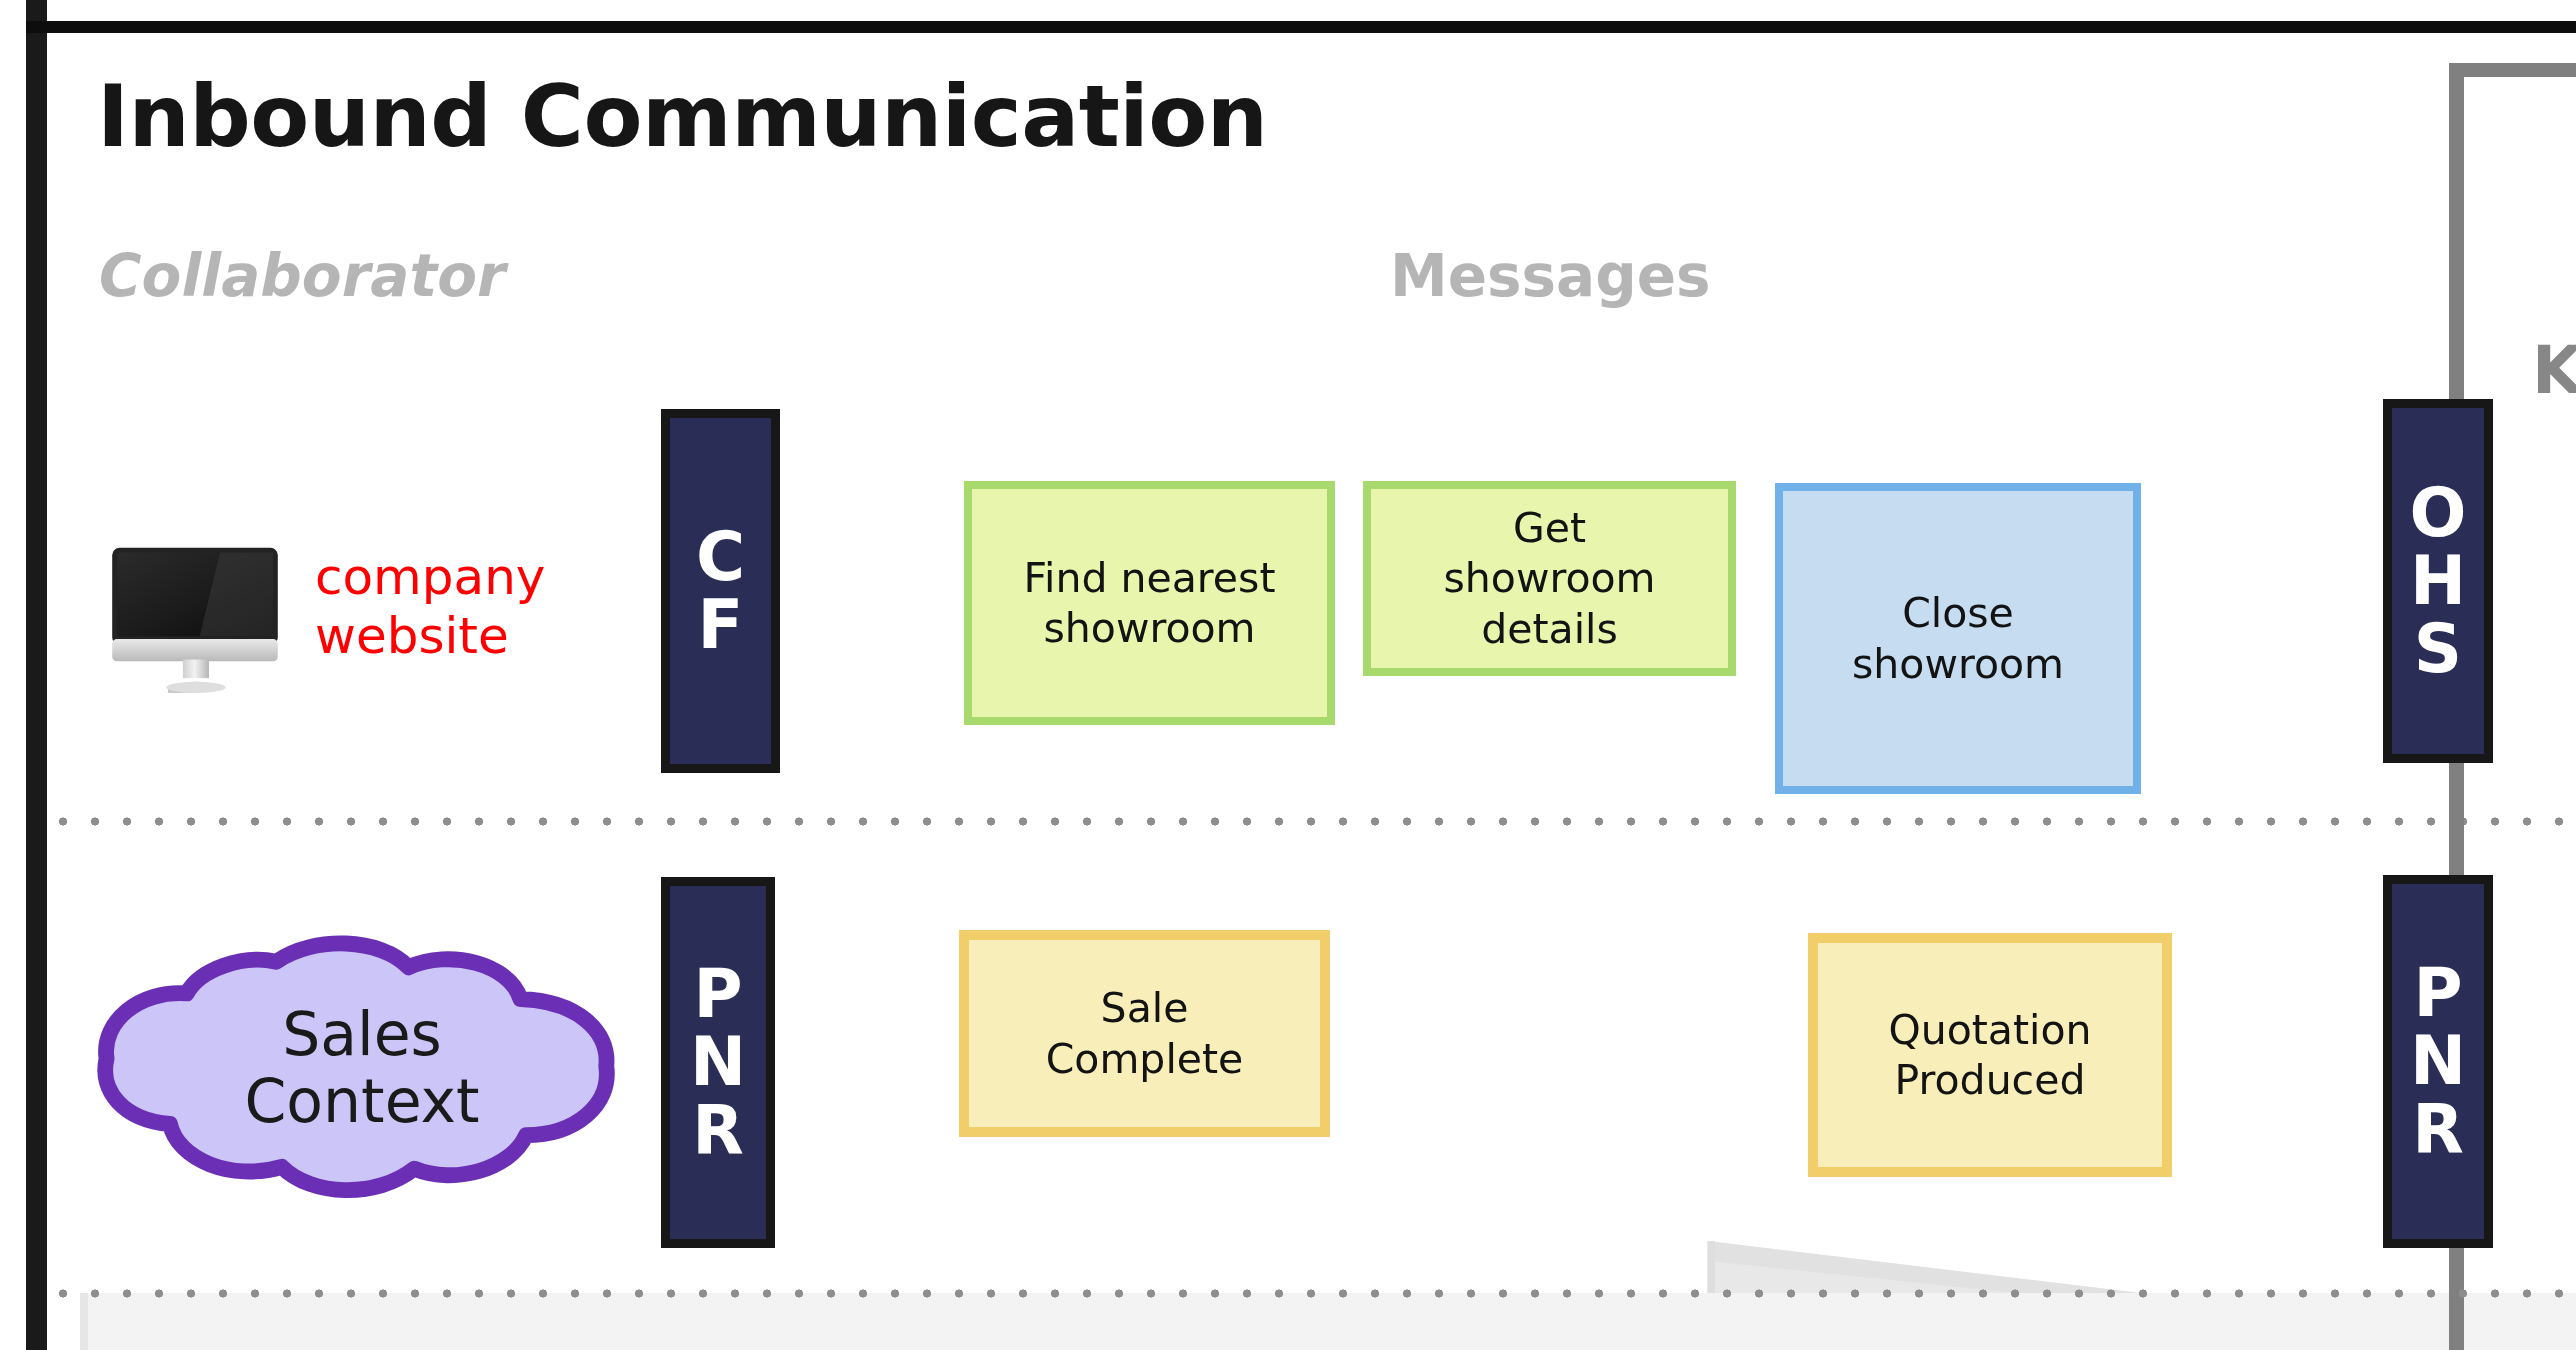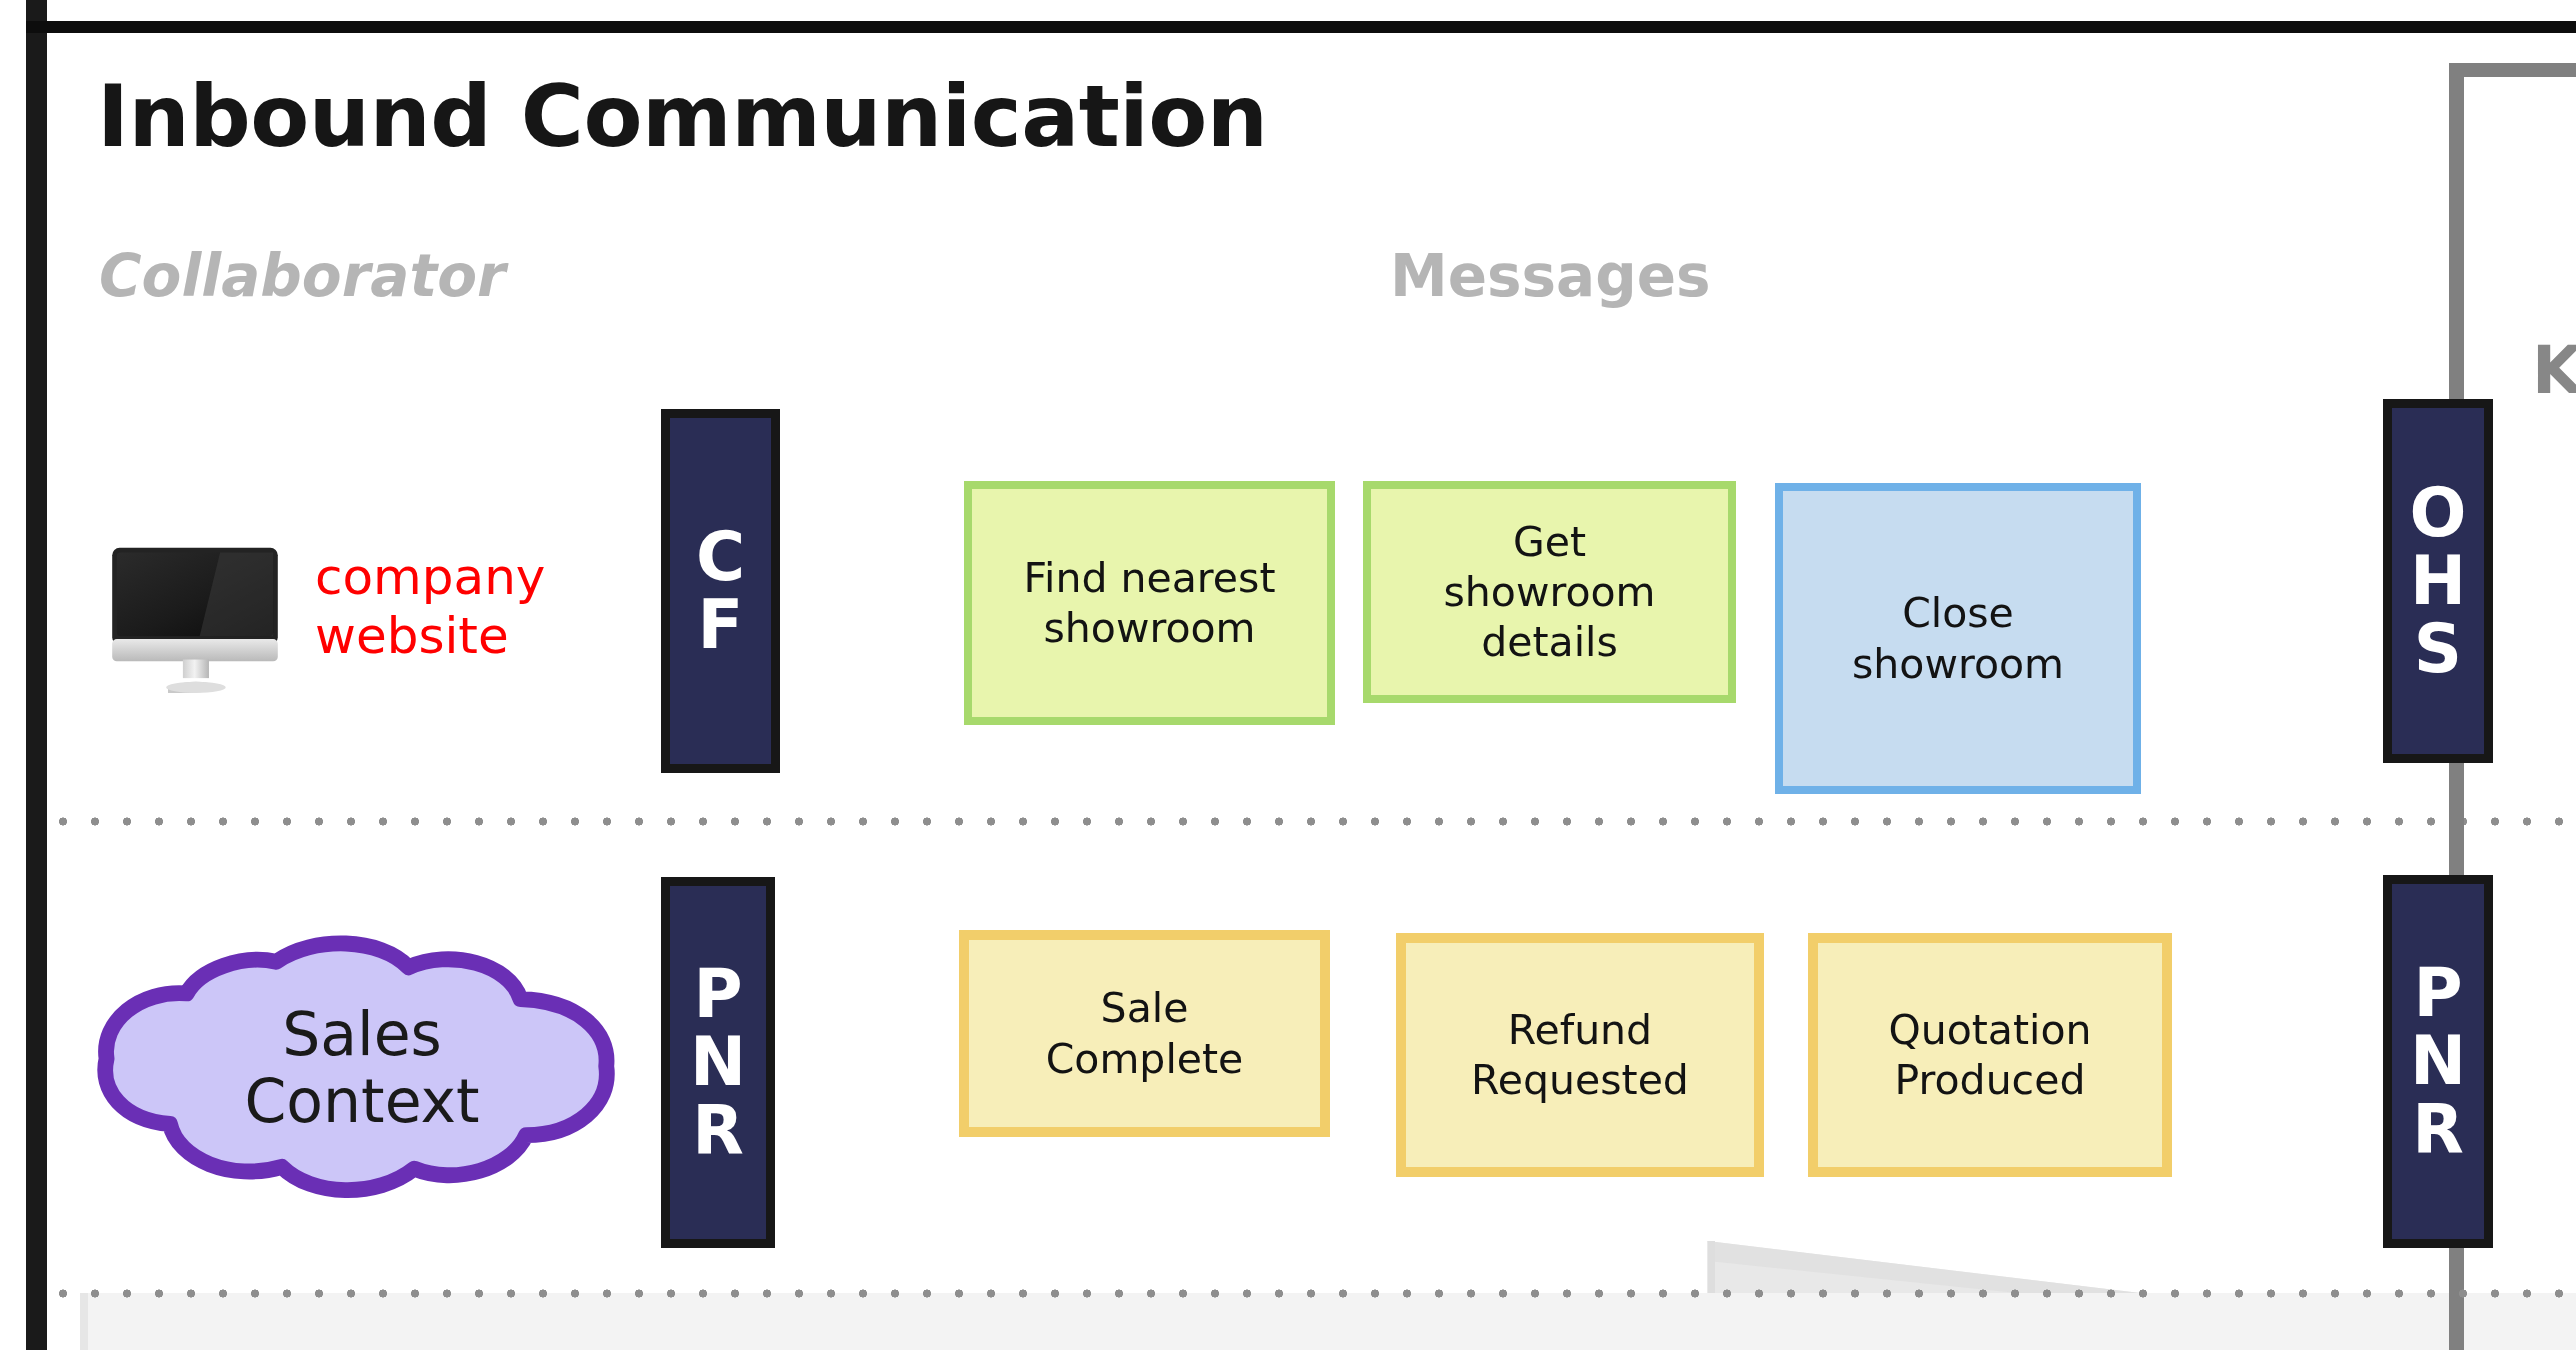--- a/index.html
+++ b/index.html
@@ -213,21 +213,21 @@
     padding: 7.5px 13px;
   }
   .msg-box .inner { display: block; }
 
   .msg-green { background: #e8f5ad; border: 8.4px solid #a7d96c; }
   .msg-blue  { background: #c6dcf0; border: 8.4px solid #6fb1e8; }
   .msg-yellow{ background: #f7eeb9; border: 10.3px solid #f2ce6a; }
 
   
   .b-find  { left: 964px; top: 481px;  width: 371px; height: 244px; }
-  .b-get   { left: 1363px; top: 481px;  width: 373px; height: 222px; }
+  .b-get   { left: 1363px; top: 481px;  width: 373px; height: 195px; }
   .b-close { left: 1775px; top: 483px;  width: 366px; height: 311px; }
   
   .b-sale  { left: 959px; top: 930px; width: 371px; height: 207px; }
   .b-refund{ left: 1396px; top: 933px; width: 368px; height: 244px; }
   .b-quote { left: 1808px; top: 933px; width: 364px; height: 244px; }
 </style>
 </head>
 <body>
 
 <div id="stage">
@@ -334,26 +334,20 @@
     <span>R</span>
   </div>
 
   <div class="msg-box msg-yellow b-sale">
     <span class="inner">
       <span>Sale</span><br>
       <span>Complete</span>
     </span>
   </div>
 
-  <div class="msg-box msg-yellow b-refund">
-    <span class="inner">
-      <span>Refund</span><br>
-      <span>Requested</span>
-    </span>
-  </div>
 
   <div class="msg-box msg-yellow b-quote">
     <span class="inner">
       <span>Quotation</span><br>
       <span>Produced</span>
     </span>
   </div>
 
   <div class="chip chip-pnr-right">
     <span>P</span>

